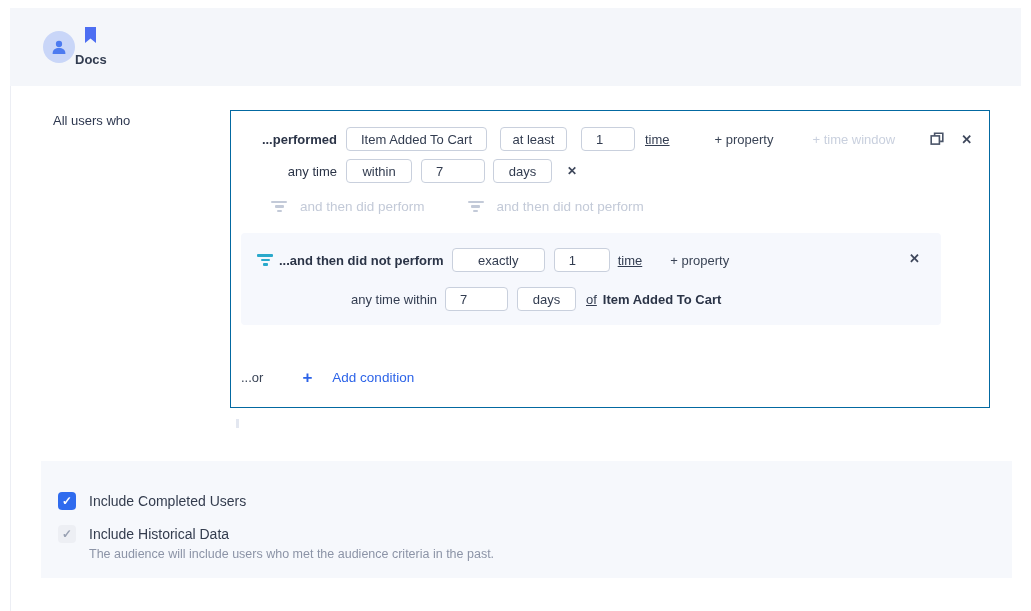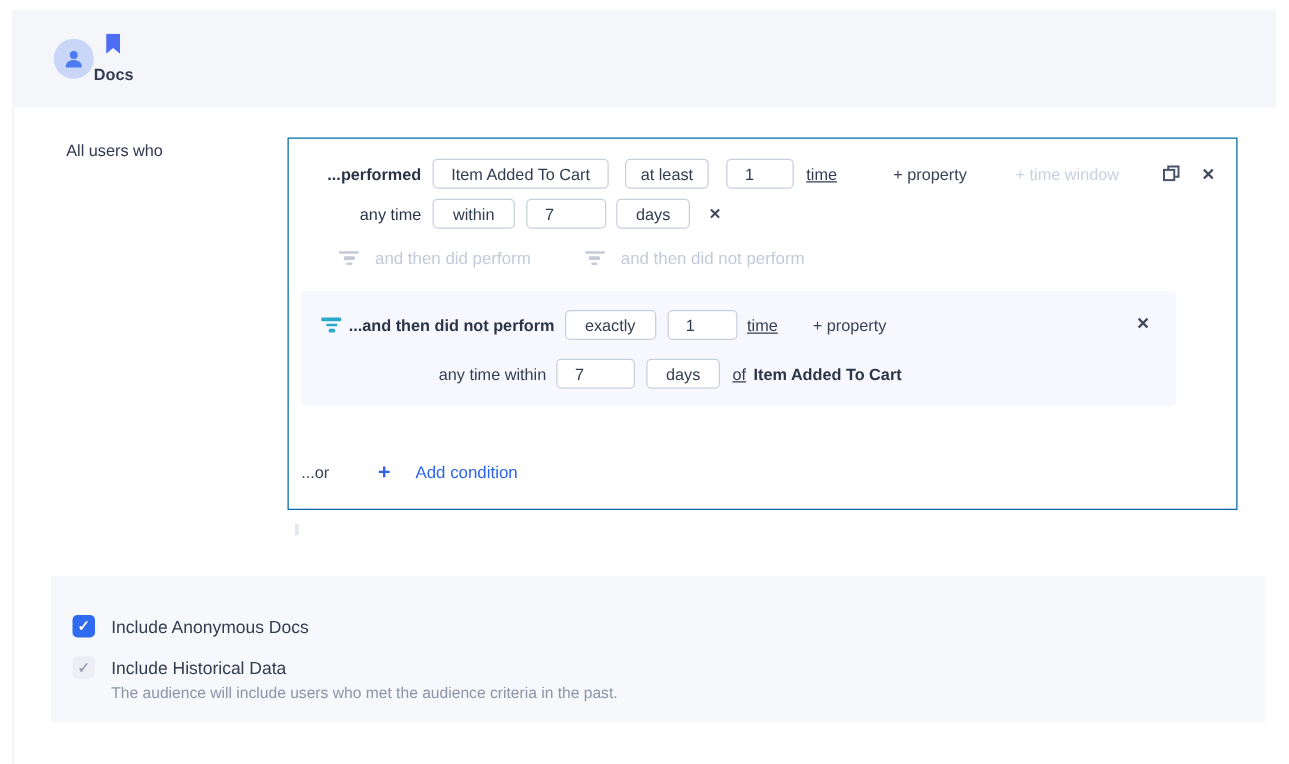--- a/index.html
+++ b/index.html
@@ -81,21 +81,21 @@
   .funnel.teal i{background:#2aa9cb;}
 
   
   .subcard{
     position:absolute;left:10px;top:122px;width:700px;height:92px;
     background:#f6f8fd;border-radius:4px;
   }
   .sub-row1{top:15px;left:0;padding-left:16px;}
   .sub-prefix{font-size:13px;font-weight:700;color:#2b3447;margin-left:6px;flex:0 0 auto;}
   .w-event2{width:132px;margin-left:8px;}
-  .w-op2{width:73px;margin-left:8px;}
+  .w-op2{width:93px;margin-left:8px;}
   .w-count2{width:56px;margin-left:9px;}
   .m-time2{margin-left:8px;}
   .m-prop2{margin-left:28px;}
   .sub-x{position:absolute;right:21px;top:19px;}
   .sub-row2{top:54px;left:0;}
   .sub-label2{width:196px;text-align:right;font-size:13px;color:#333d51;flex:0 0 auto;}
   .w-val3{width:63px;margin-left:8px;}
   .w-days3{width:59px;margin-left:9px;}
   .m-of{margin-left:10px;}
   .sub-event-ref{font-size:13px;font-weight:700;color:#2b3447;margin-left:6px;}
@@ -233,21 +233,21 @@
   </div>
 </div>
 
 <div class="card-tick"></div>
 
 <div class="options-panel">
   <div class="opt-row opt-row1">
     <span class="checkbox">
       <span class="mark">✓</span>
     </span>
-    <span class="opt-label">Include Anonymous Docs</span>
+    <span class="opt-label">Include Completed Users</span>
   </div>
   <div class="opt-row opt-row2">
     <span class="checkbox-disabled">
       <span class="mark">✓</span>
     </span>
     <span class="opt-label">Include Historical Data</span>
   </div>
   <div class="opt-desc">The audience will include users who met the audience criteria in the past.</div>
 </div>
 

